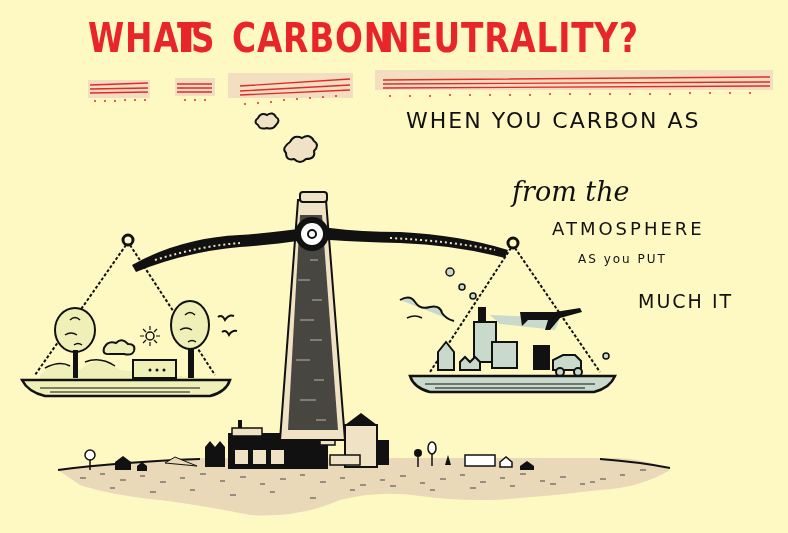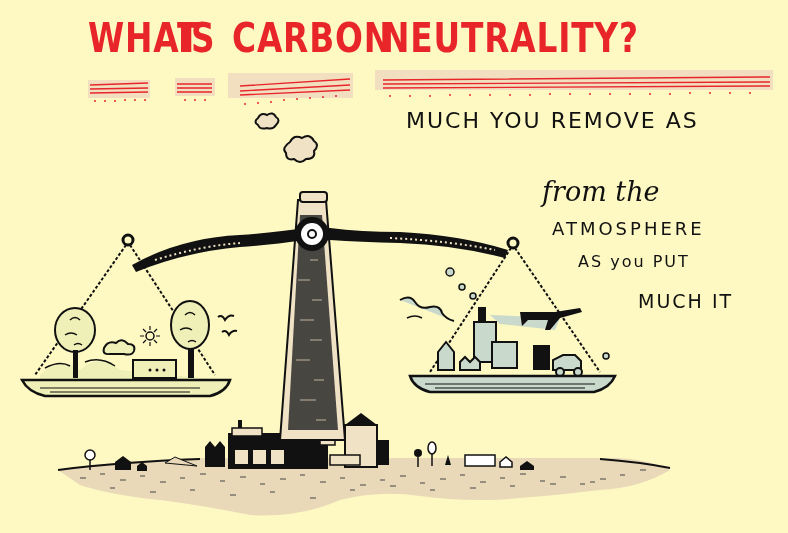--- a/index.html
+++ b/index.html
@@ -181,18 +181,18 @@
     </g>
     <path d="M410 376 L615 376 Q610 388 594 392 L430 392 Q414 388 410 376 Z" fill="#c9d9cc" stroke="#111" stroke-width="2.5"></path>
     <path d="M425 384h170M435 388h150" stroke="#111" stroke-width="1.2"></path>
   </svg>
 
   <div class="title-word" style="left:88px;">WHAT</div>
   <div class="title-word" style="left:178px;">IS</div>
   <div class="title-word" style="left:232px;">CARBON</div>
   <div class="title-word" style="left:382px;">NEUTRALITY?</div>
 
-  <div class="hand" style="left:406px;top:108px;font-size:22px;">MUCH YOU REMOVE AS</div>
-  <div class="script" style="left:542px;top:176px;">from the</div>
+  <div class="hand" style="left:406px;top:108px;font-size:22px;">WHEN YOU CARBON AS</div>
+  <div class="script" style="left:512px;top:176px;">from the</div>
   <div class="hand" style="left:552px;top:218px;font-size:18px;letter-spacing:3px;">ATMOSPHERE</div>
-  <div class="hand" style="left:578px;top:252px;font-size:16px;text-align:right;">AS you PUT</div>
+  <div class="hand" style="left:578px;top:252px;font-size:12px;text-align:right;">AS you PUT</div>
   <div class="hand" style="left:638px;top:290px;font-size:19px;">MUCH IT</div>
 </div>
 
 </body></html>

